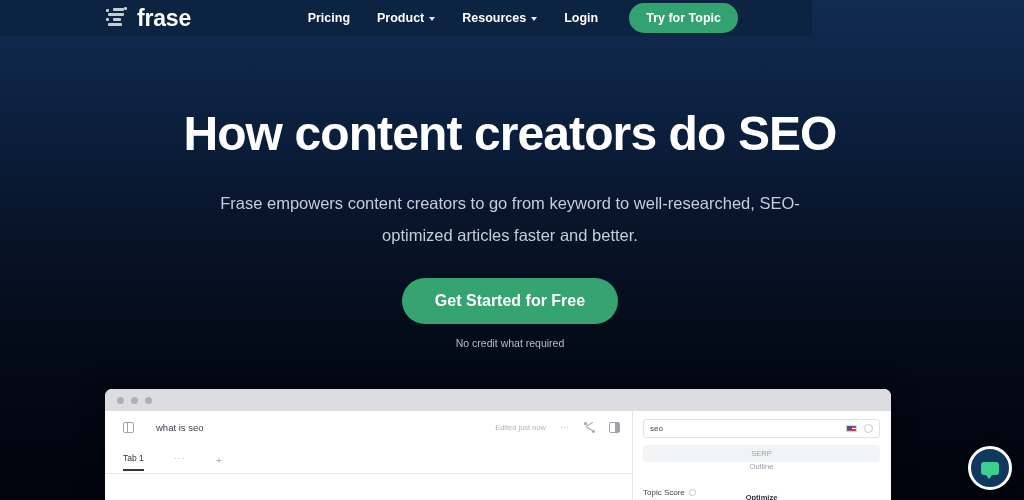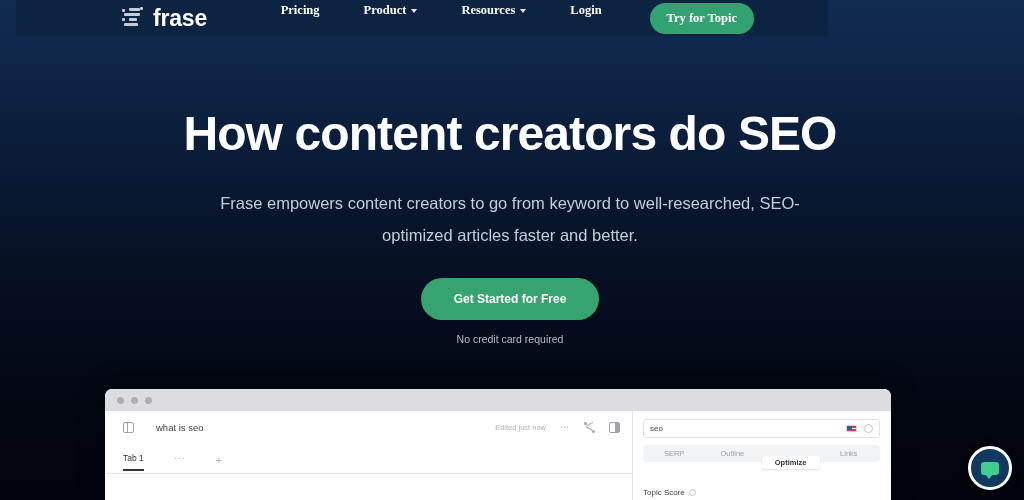--- a/index.html
+++ b/index.html
@@ -21,21 +21,21 @@
        #0a1c38 30%,
        #071429 46%,
        #050e1f 60%,
        #030915 74%,
        #020610 86%,
        #01040c 100%);
   }
 
   
   .navbar {
-    position:absolute; top:0; left:16px;
+    position:absolute; top:0; left:0;
     width:812px; height:36px;
     background:#0d2342;
     display:flex; align-items:center;
     z-index:20;
     padding-left:48px;
   }
   .brand {
     display:flex; align-items:center;
     gap:9px;
     margin-left:56px;
@@ -57,23 +57,22 @@
   .lm-dot-g { left:2px;  top:12px; width:3px;  height:3px; border-radius:50%; background:#9aa4b2; }
   .brand-name {
     color:#ffffff;
     font-size:23px;
     font-weight:600;
     letter-spacing:-0.2px;
   }
   .nav-links {
     margin-left:auto;
     margin-right:74px;
-    display:flex; align-items:flex-start;
-    gap:44px;
-    font-family:Liberation Serif, serif;
+    display:flex; align-items:center;
+    gap:27px;
   }
   .nav-link {
     color:#ffffff;
     font-size:12.5px;
     font-weight:600;
     display:flex; align-items:center; gap:5px;
     cursor:pointer;
     white-space:nowrap;
   }
   .chev {
@@ -113,21 +112,21 @@
     width:625px;
     color:#c4cdd9;
     font-size:16.5px;
     font-weight:400;
     line-height:1.95;
   }
   .cta-wrap { margin-top:27px; }
   .btn-cta {
     background:#35a471;
     color:#ffffff;
-    font-size:12px;
+    font-size:16px;
     font-weight:600;
     border:none;
     border-radius:26px;
     padding:14px 33px;
     cursor:pointer;
     font-family:inherit;
   }
   .cta-note {
     margin-top:13px;
     color:#b3bdcb;
@@ -223,21 +222,21 @@
   .ico-flag:before {
     content:""; position:absolute; left:0; top:0; width:5px; height:4px; background:#3c5a96;
   }
   .ico-gear {
     width:9px; height:9px; border-radius:50%;
     border:1.3px solid #c3c7ce; flex:none;
   }
   .mk-subtabs {
     margin-top:7px; height:17px;
     background:#f2f3f5; border-radius:4px;
-    display:flex; align-items:center; padding:2px;
+    display:flex; align-items:center; padding:2px;flex-direction:column;
   }
   .mk-subtab {
     flex:1; text-align:center; font-size:7.5px; color:#9ba0a9;
     line-height:13px; border-radius:3px;
   }
   .mk-subtab.active {
     background:#ffffff; color:#2d323b; font-weight:700;
     box-shadow:0 1px 2px rgba(0,0,0,.12);
     margin-top:18px;
   }
@@ -315,21 +314,21 @@
 
       <button class="btn-try">Try for Topic</button>
     </div>
   </div>
 
   <div class="hero">
     <h1 class="hero-title">How content creators do SEO</h1>
     <p class="hero-sub">Frase empowers content creators to go from keyword to well-researched, SEO-optimized articles faster and better.</p>
     <div class="cta-wrap">
       <button class="btn-cta">Get Started for Free</button>
-      <div class="cta-note">No credit card required</div>
+      <div class="cta-note">No credit what required</div>
     </div>
   </div>
 
   <div class="mockup">
 
     <div class="mk-titlebar">
       <span class="mk-dot"></span>
       <span class="mk-dot"></span>
       <span class="mk-dot"></span>
     </div>

